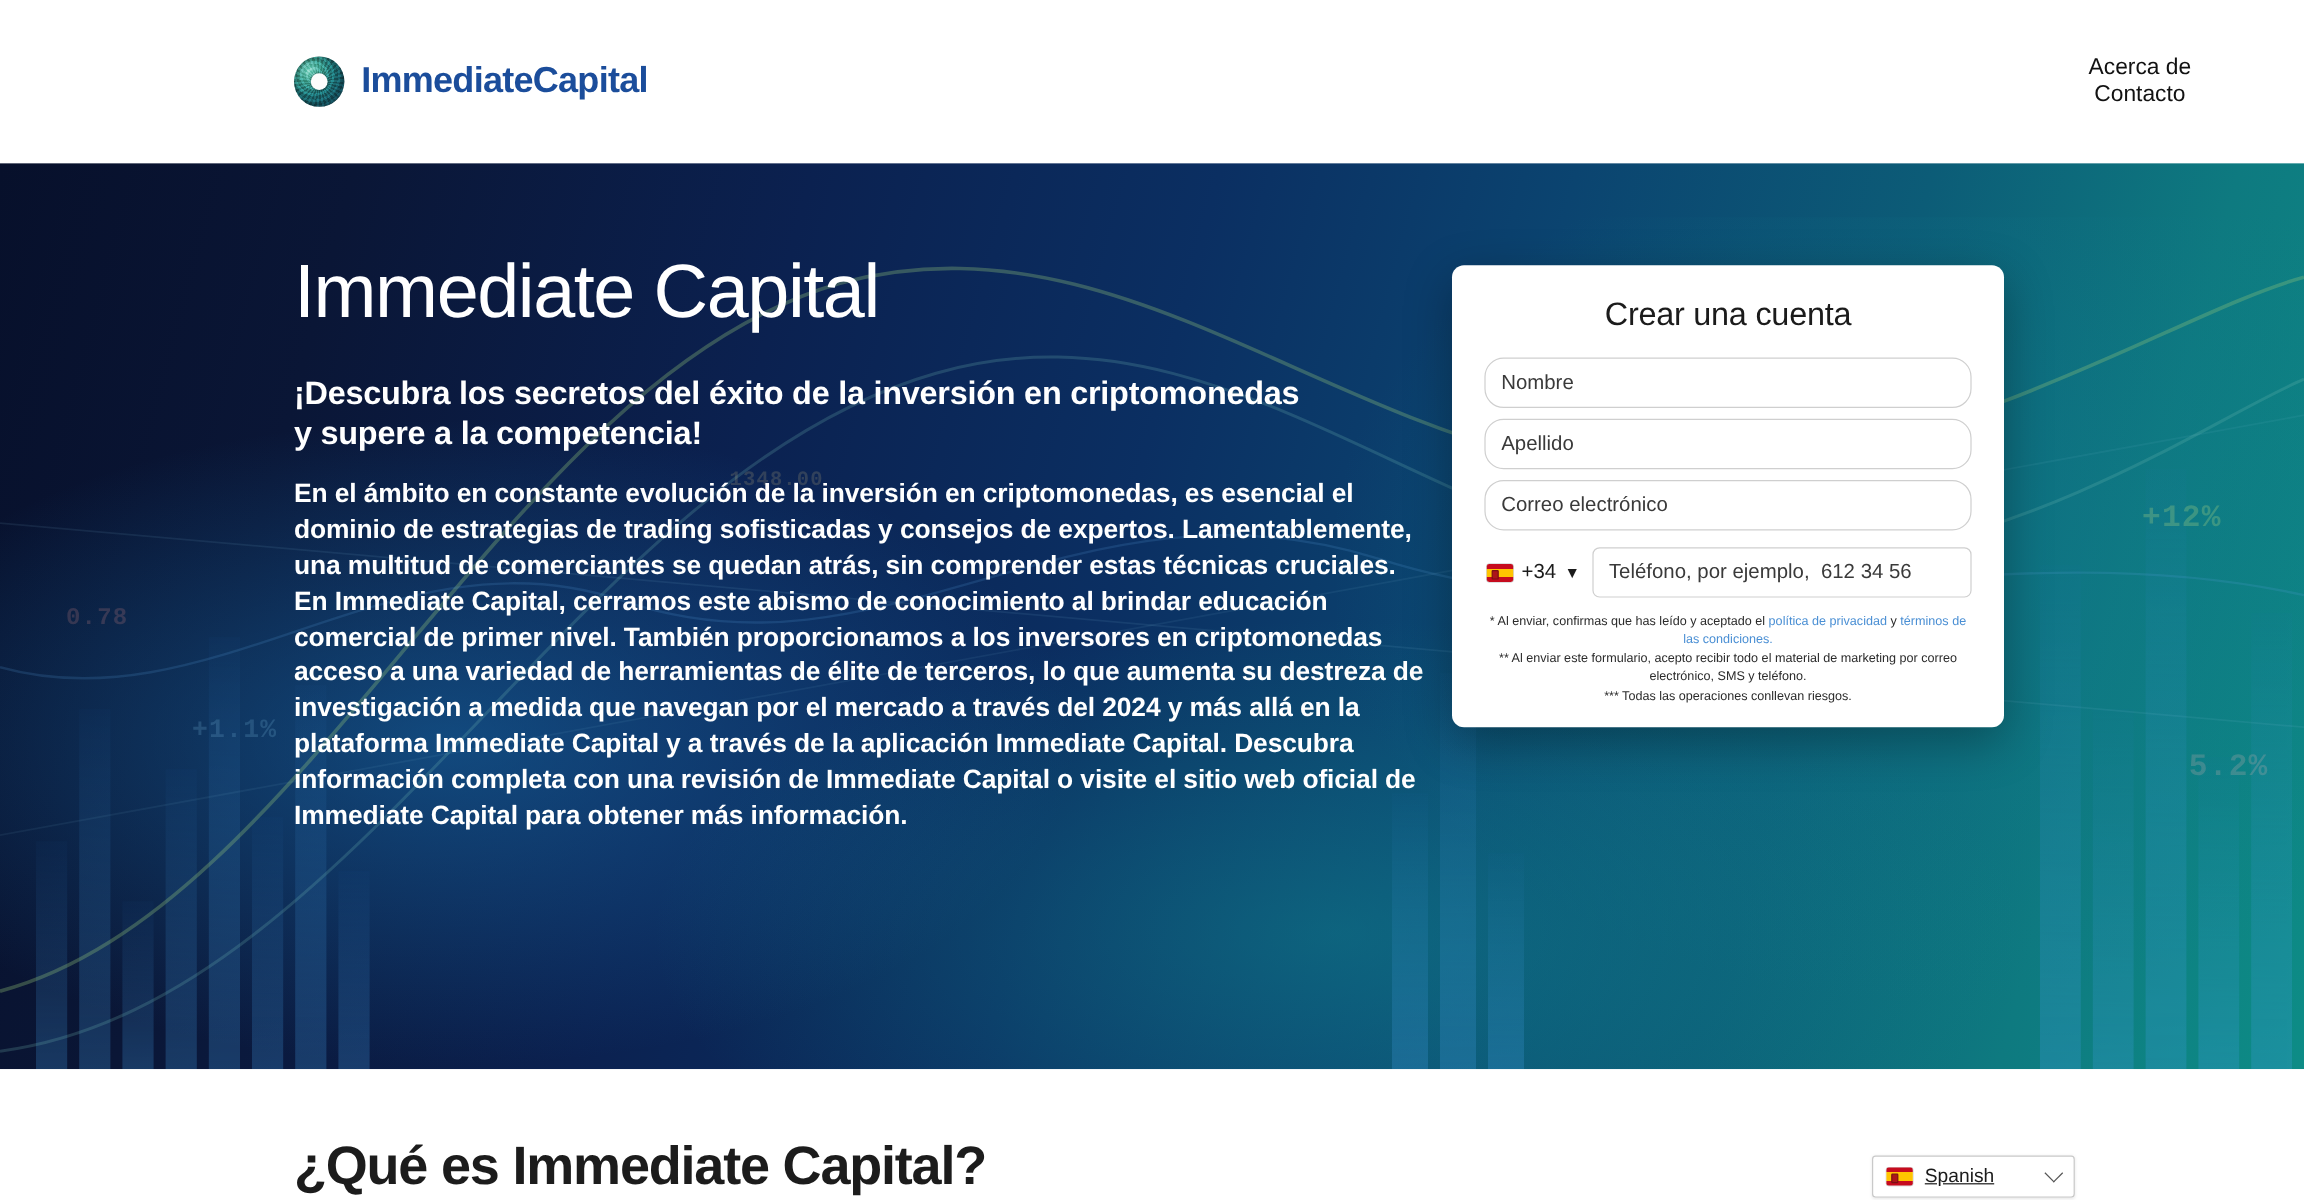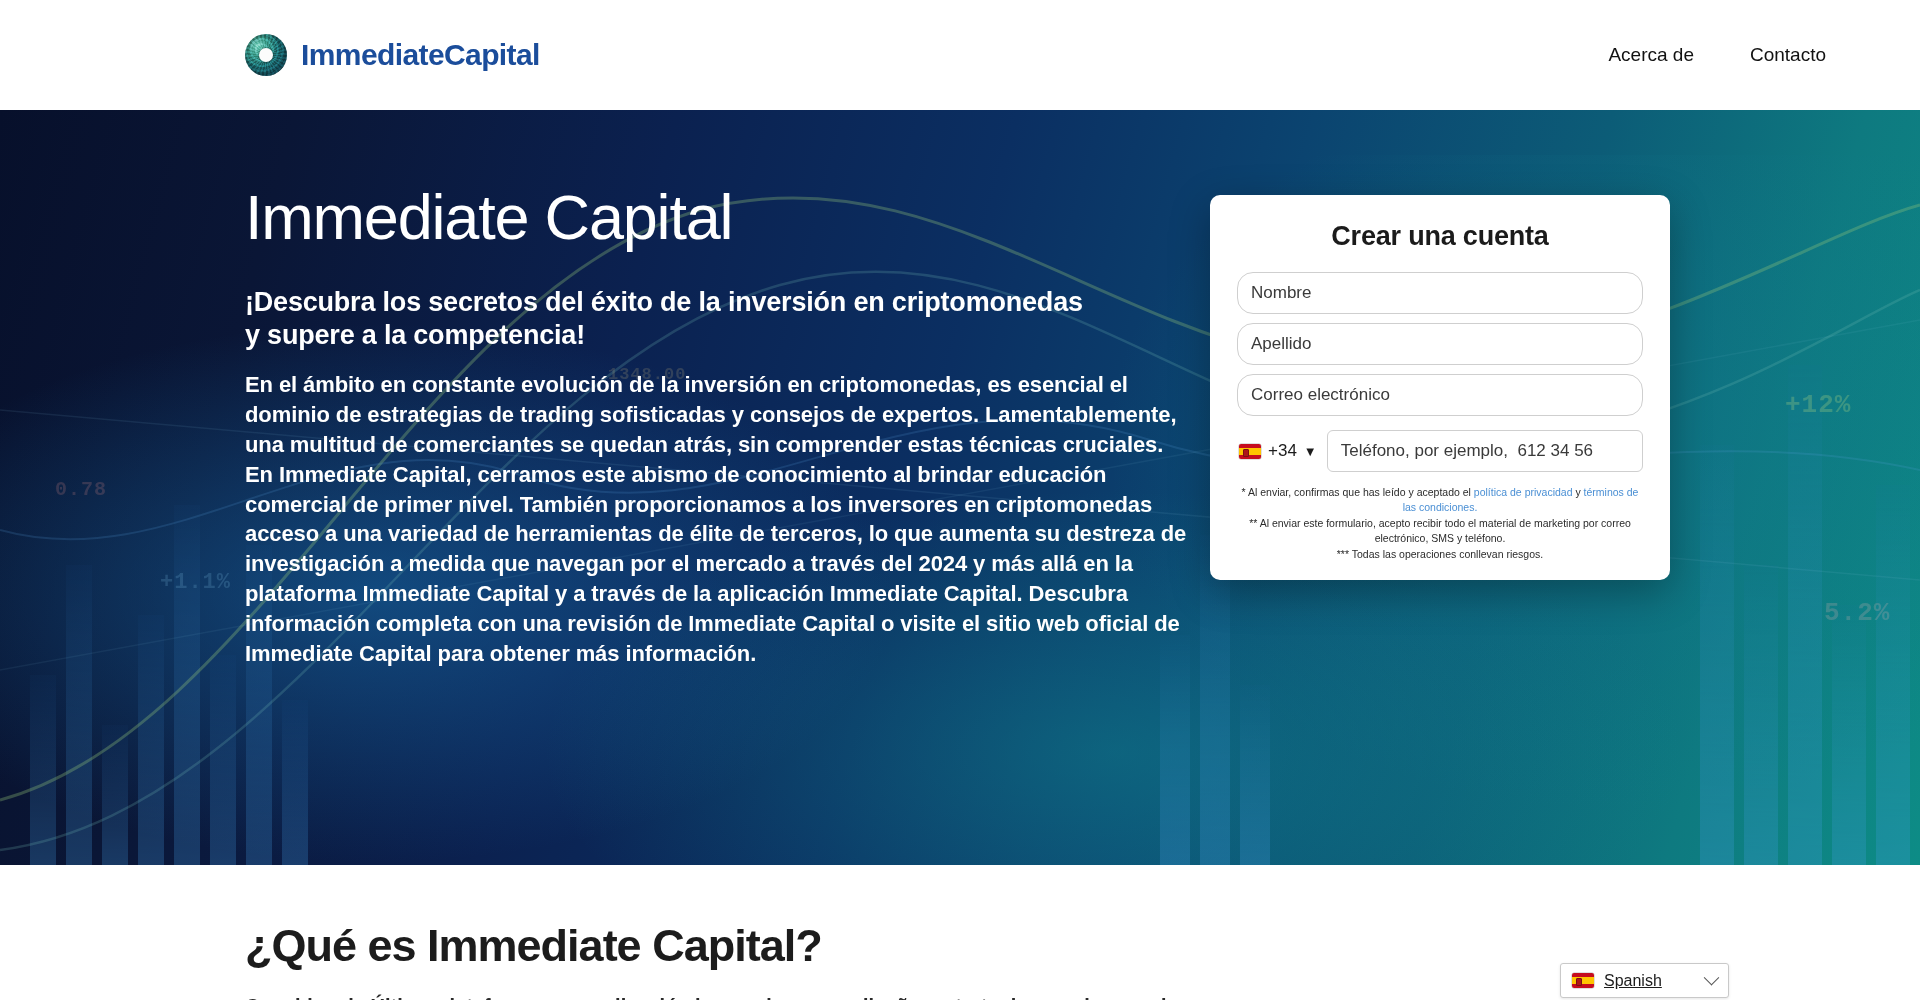--- a/index.html
+++ b/index.html
@@ -7,21 +7,21 @@
     width: 1920px;
     height: 1000px;
     overflow: hidden;
     font-family: "Liberation Sans", sans-serif;
     background: #ffffff;
   }
 
   
   .header {
     position: relative;
-    height: 110px;
+    height: 136px;
     background: #ffffff;
     display: flex;
     align-items: center;
     padding: 0 66px 0 245px;
     z-index: 20;
     gap: 42px;
   }
   .brand {
     display: flex;
     align-items: center;
@@ -62,20 +62,21 @@
     letter-spacing: -0.6px;
     color: #1b4d9b;
     white-space: nowrap;
   }
 
   .nav {
     margin-left: auto;
     display: flex;
     align-items: center;
     gap: 0;
+    flex-direction: column;
   }
   .nav-link {
     font-size: 19px;
     color: #121212;
     padding: 0 28px;
     text-decoration: none;
     white-space: nowrap;
     cursor: pointer;
   }
   .login-btn {
@@ -183,21 +184,21 @@
     background: #ffffff;
     border-radius: 10px;
     padding: 26px 27px 18px;
     box-shadow: 0 12px 40px rgba(0,0,0,.30);
     z-index: 5;
   }
   .form-title {
     text-align: center;
     font-size: 27px;
     color: #1b1b1b;
-    font-weight: 700;
+    font-weight: 400;
     margin-bottom: 20px;
     letter-spacing: -.2px;
   }
   .field {
     width: 100%;
     height: 42px;
     border: 1px solid #cfcfcf;
     border-radius: 16px;
     padding: 0 13px;
     font-size: 17px;

